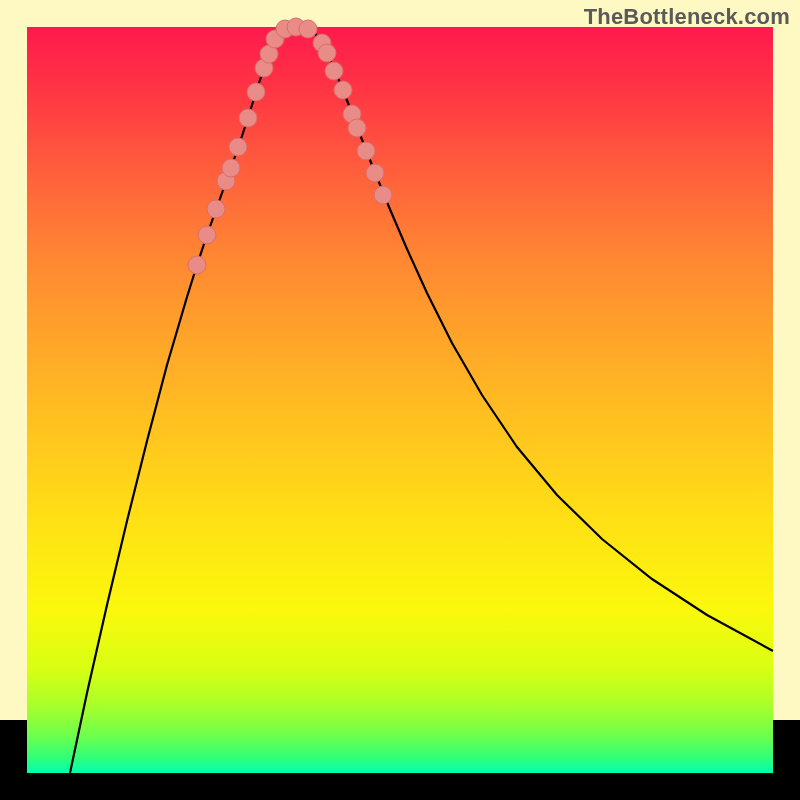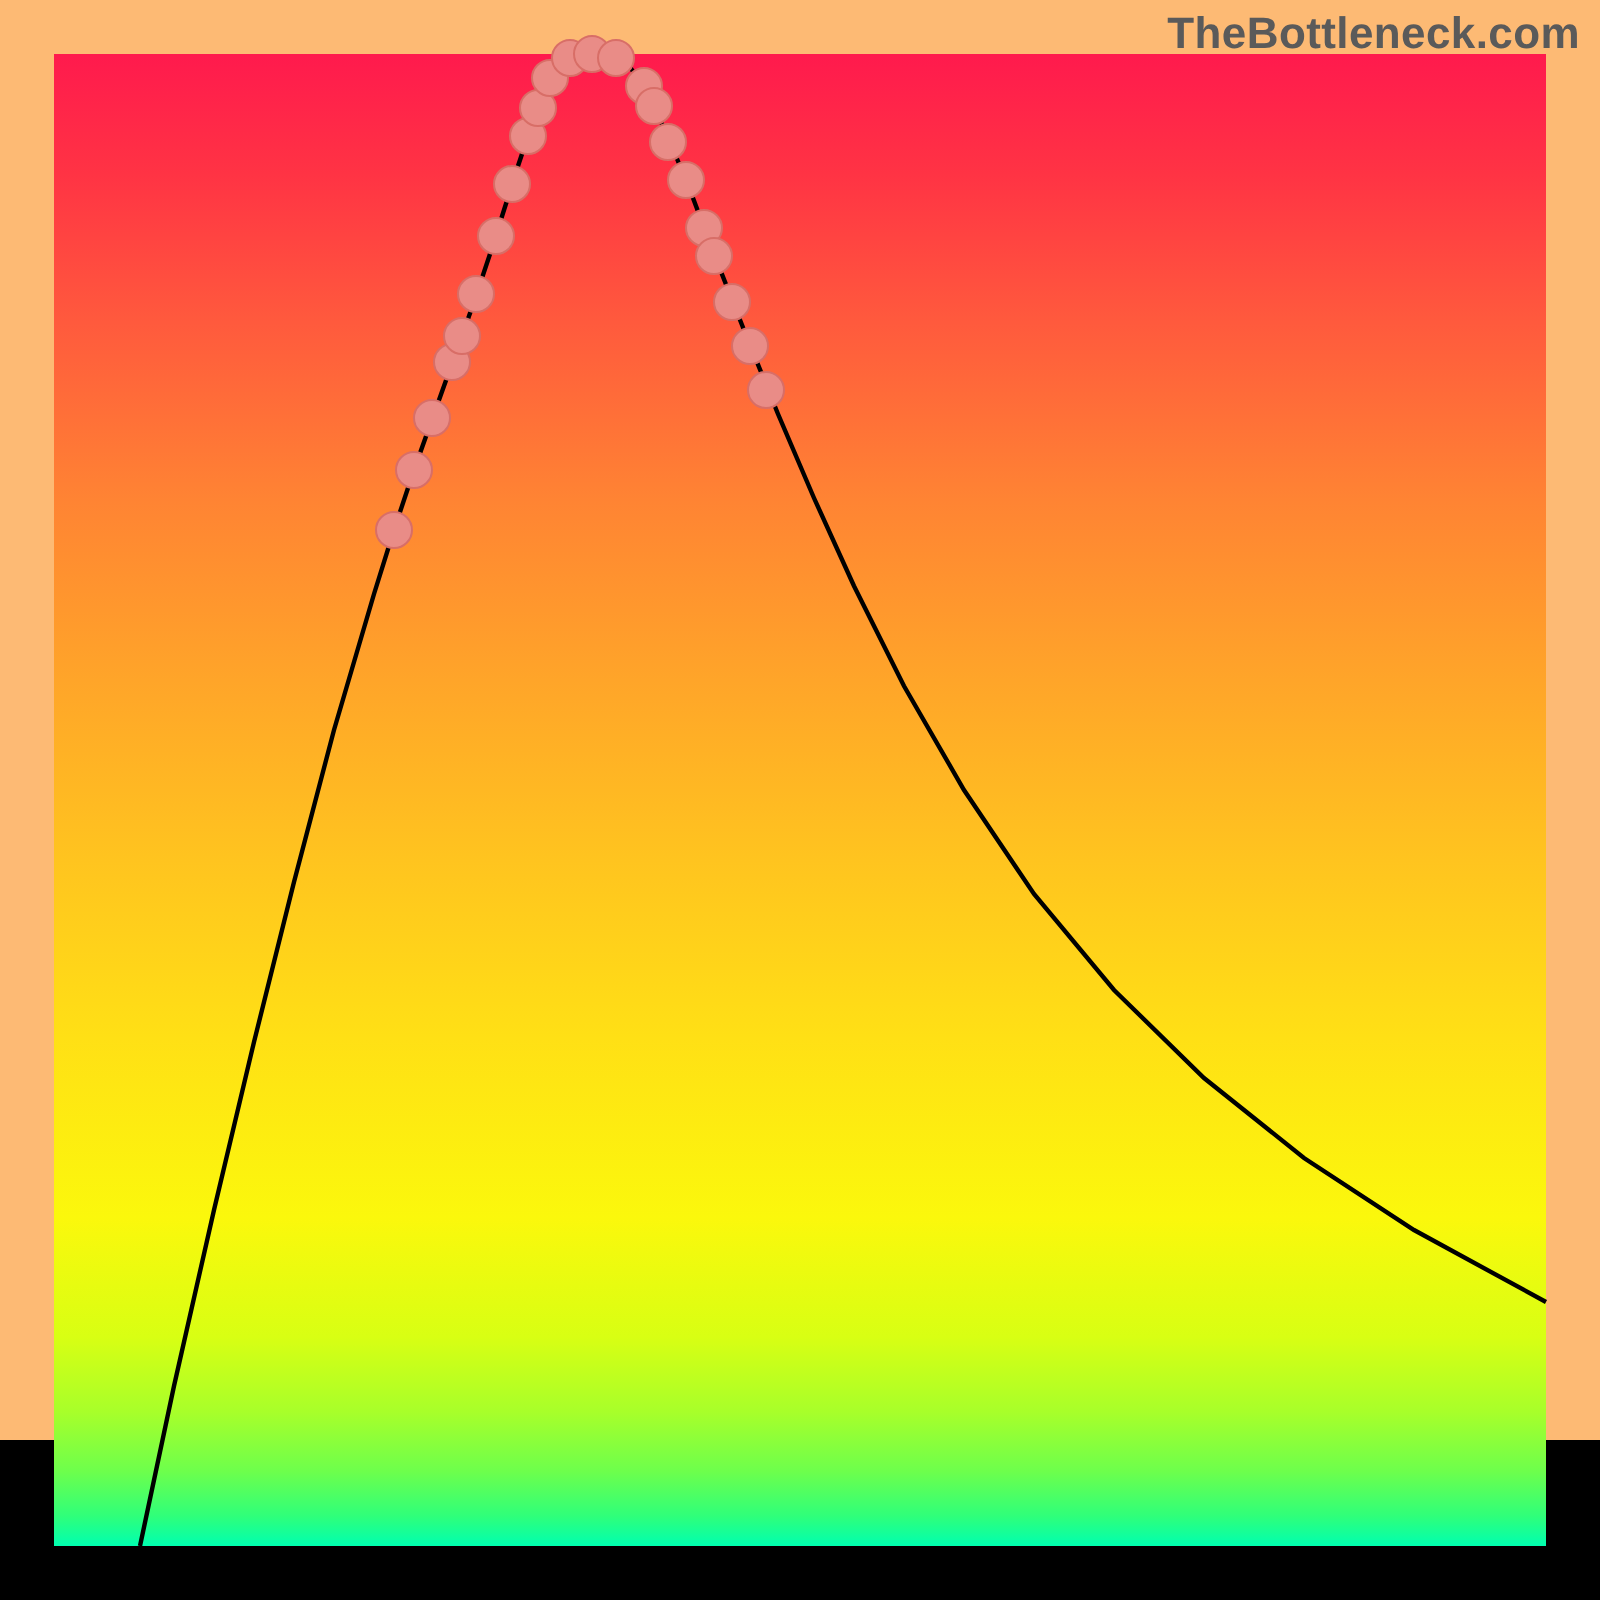--- a/index.html
+++ b/index.html
@@ -1,20 +1,20 @@
 <!DOCTYPE html>
 <html><head>
 <meta charset="utf-8">
 <style>
   * { margin: 0; padding: 0; box-sizing: border-box; }
   html, body { width: 800px; height: 800px; overflow: hidden; background: #000; }
   .frame {
     width: 800px;
     height: 720px;
-    background: #fdba74;
+    background: #fef9c3;
     position: relative;
   }
   .plot-area {
     position: absolute;
     left: 27px;
     top: 27px;
     width: 746px;
     height: 746px;
     background: linear-gradient(to bottom,
       #ff1a4d 0%,

